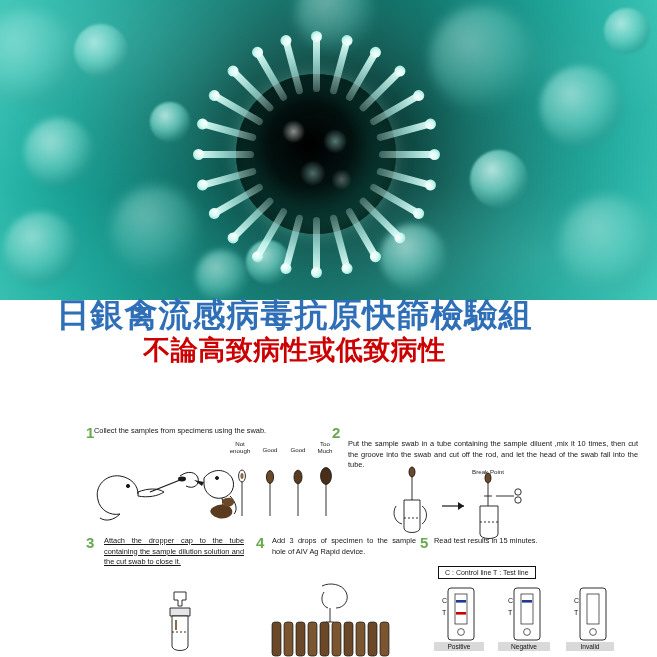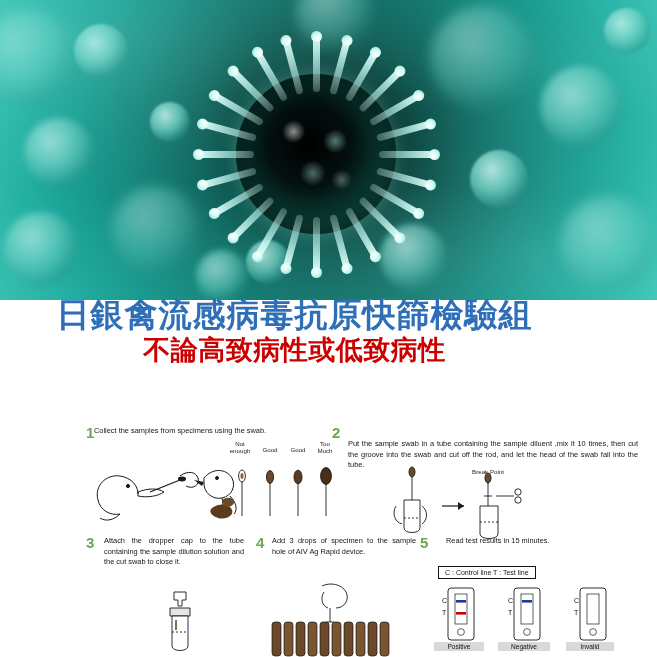--- a/index.html
+++ b/index.html
@@ -333,21 +333,21 @@
 
           <path d="M122 30 L104 30"></path>
           <circle cx="126" cy="26" r="3.2"></circle>
           <circle cx="126" cy="34" r="3.2"></circle>
         </g>
       </svg>
     </div>
     <div class="label-sm" style="left:468px; top:54px; width:40px;">Break Point</div>
 
     <div class="step-num" style="left:86px; top:120px;">3</div>
-    <div class="step-text" style="left:104px; top:122px; width:140px;">Attach the dropper cap to the tube containing the sample dilution solution and the cut swab to close it.</div>
+    <div class="step-text" style="left:104px; top:122px; width:140px;text-decoration:underline;">Attach the dropper cap to the tube containing the sample dilution solution and the cut swab to close it.</div>
 
     <div class="art" style="left:140px; top:176px;">
       <svg width="80" height="64" viewBox="0 0 80 64">
         <g stroke="#1a1a1a" stroke-width="0.9" fill="none">
 
           <path d="M34 2 L46 2 L46 10 L42 10 L42 16 L38 16 L38 10 L34 10 Z" fill="#ffffff"></path>
           <path d="M30 18 L50 18 L50 26 L30 26 Z" fill="#e6e6e6"></path>
 
           <path d="M32 26 L32 56 C32 62, 48 62, 48 56 L48 26 Z" fill="#ffffff"></path>
           <path d="M32 42 L48 42" stroke-dasharray="2 2"></path>
@@ -378,21 +378,21 @@
           <rect x="64" y="40" width="9" height="34" rx="3" fill="#7a5530" stroke="#1a1a1a" stroke-width="0.7"></rect>
           <rect x="76" y="40" width="9" height="34" rx="3" fill="#6b4827" stroke="#1a1a1a" stroke-width="0.7"></rect>
           <rect x="88" y="40" width="9" height="34" rx="3" fill="#7a5530" stroke="#1a1a1a" stroke-width="0.7"></rect>
           <rect x="100" y="40" width="9" height="34" rx="3" fill="#6b4827" stroke="#1a1a1a" stroke-width="0.7"></rect>
           <rect x="112" y="40" width="9" height="34" rx="3" fill="#7a5530" stroke="#1a1a1a" stroke-width="0.7"></rect>
         </g>
       </svg>
     </div>
 
     <div class="step-num" style="left:420px; top:120px;">5</div>
-    <div class="step-text" style="left:446px; top:122px; width:180px;">Read test results in 15 minutes.</div>
+    <div class="step-text" style="left:434px; top:122px; width:180px;">Read test results in 15 minutes.</div>
 
     <div class="legend-box" style="left:438px; top:152px;">C : Control line    T : Test line</div>
 
     <div class="art" style="left:432px; top:172px;">
       <svg width="200" height="56" viewBox="0 0 200 56">
 
         <g>
           <rect x="16" y="2" width="26" height="52" rx="3" fill="#ffffff" stroke="#1a1a1a" stroke-width="0.9"></rect>
           <rect x="23" y="8" width="12" height="30" fill="#ffffff" stroke="#1a1a1a" stroke-width="0.7"></rect>
           <rect x="24" y="14" width="10" height="2.6" fill="#1f3a93"></rect>

